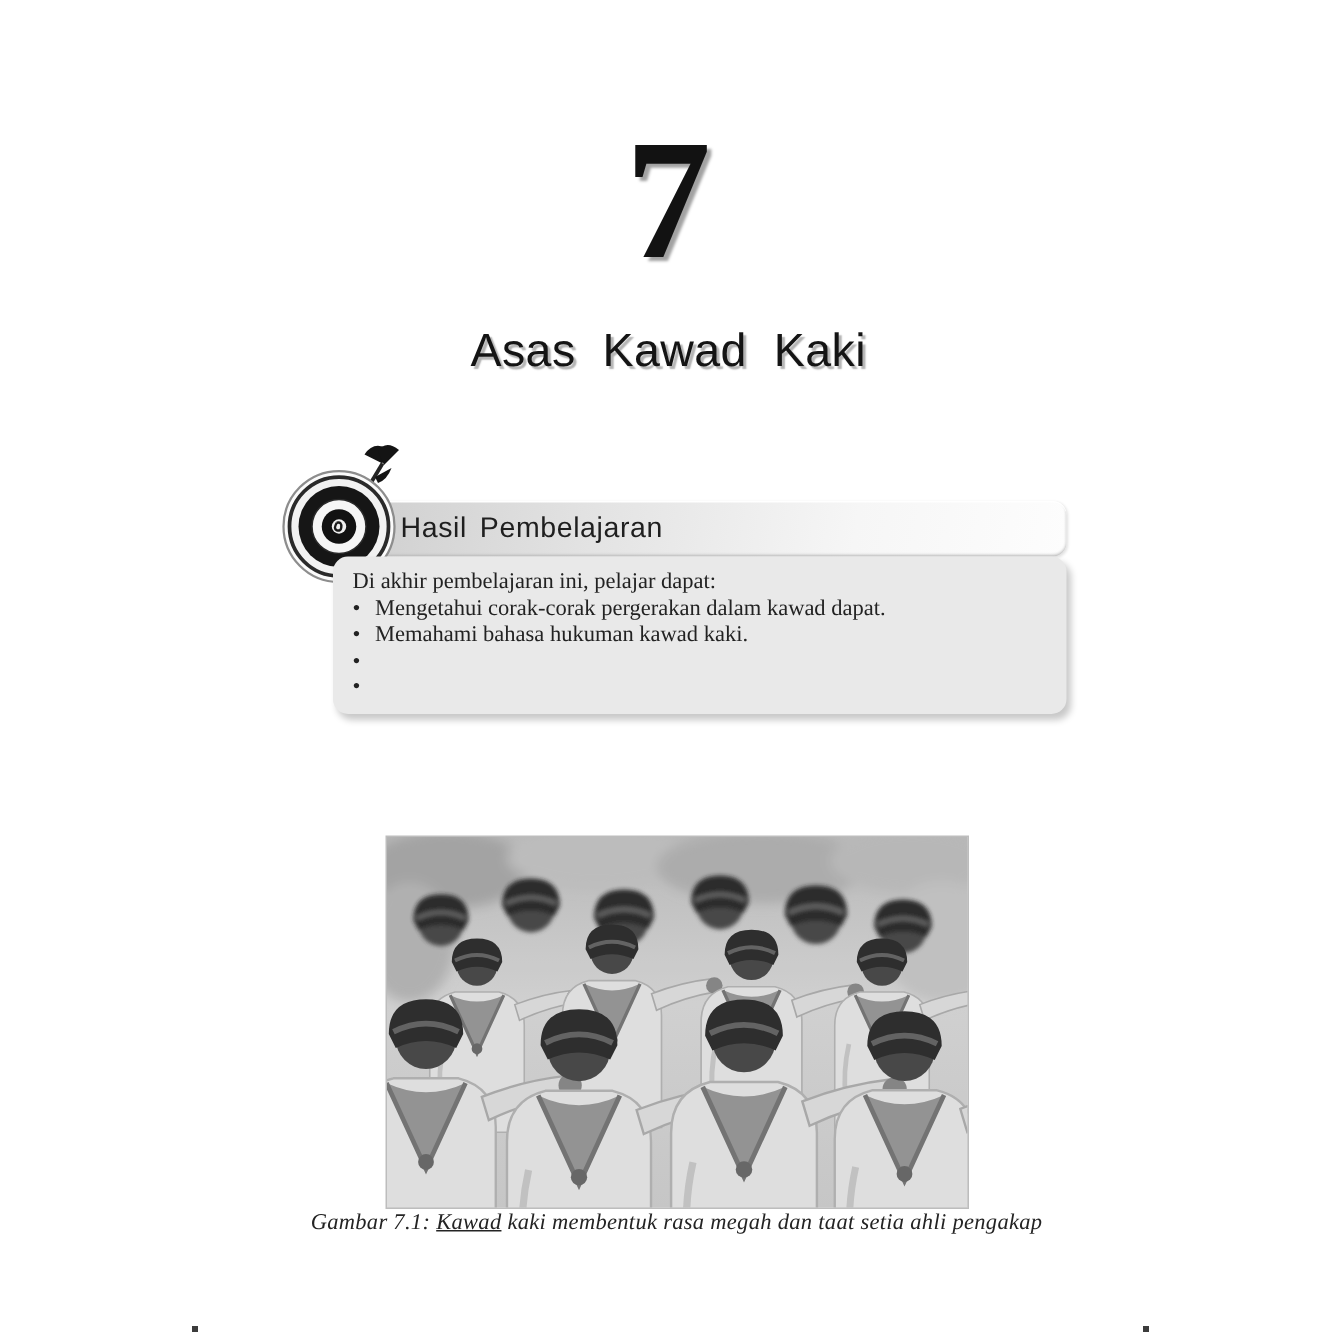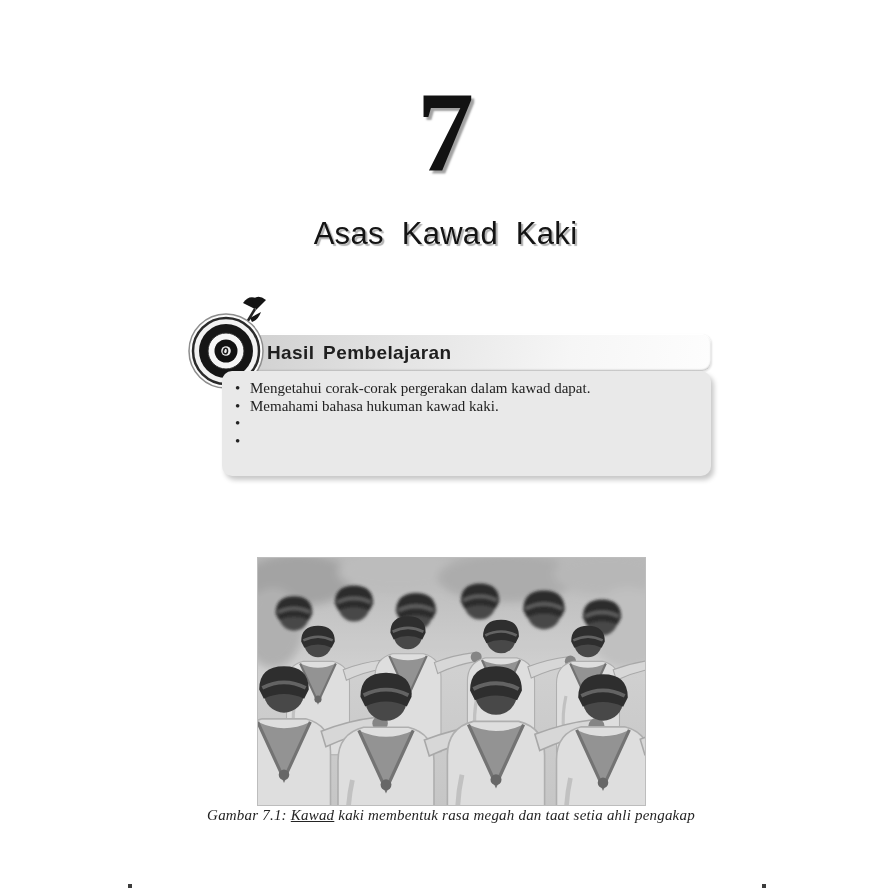--- a/index.html
+++ b/index.html
@@ -24,21 +24,21 @@
   }
   
   .lo-bar {
     position:absolute; left:239px; top:334px; width:472px; height:37px;
     border-radius:4px 9px 9px 4px;
     background:linear-gradient(100deg,#cfcfcf 0%,#e4e4e4 35%,#f6f6f6 70%,#fdfdfd 100%);
     box-shadow:inset 0 1px 0 #ffffff, inset 0 -1px 2px #b9b9b9, 1px 1px 2px rgba(0,0,0,0.12);
   }
   .lo-bar-text {
     position:absolute; left:28px; top:0; height:37px; line-height:37px;
-    font-family:"Liberation Sans", sans-serif; font-weight:bold;
+    font-family:"Liberation Sans", sans-serif; font-weight:normal;
     font-size:19px; color:#1f1f1f; letter-spacing:0.4px; word-spacing:3px;
   }
   .lo-box {
     position:absolute; left:222px; top:371px; width:489px; height:105px;
     background:#e9e9e9; border-radius:10px;
     box-shadow:3px 4px 5px rgba(0,0,0,0.22);
     padding:9px 14px 0 13px;
     font-size:15px; line-height:17.6px; color:#222;
   }
   .lo-list { list-style:none; }
@@ -90,20 +90,21 @@
       <circle cx="42" cy="55" r="33" fill="#f2f2f2" stroke="#2a2a2a" stroke-width="2.5"></circle>
       <circle cx="42" cy="55" r="27" fill="#161616"></circle>
       <circle cx="42" cy="55" r="18" fill="#f6f6f6" stroke="#2a2a2a" stroke-width="1"></circle>
       <circle cx="42" cy="55" r="11.5" fill="#121212"></circle>
       <circle cx="42" cy="55" r="4.8" fill="#efefef"></circle>
       <path d="M 40.5 52.5 q 3.5 -1 3 3.2 q -0.3 2.6 -3 1.8 q -2.4 -0.8 0 -5" fill="none" stroke="#1a1a1a" stroke-width="1.6"></path>
     </svg>
   </div>
 
   <div class="lo-box">
+    <div>Di akhir pembelajaran ini, pelajar dapat:</div>
     <ul class="lo-list">
       <li>
         <span class="lo-bullet">•</span>
         <span>Mengetahui corak-corak pergerakan dalam kawad dapat.</span>
       </li>
       <li>
         <span class="lo-bullet">•</span>
         <span>Memahami bahasa hukuman kawad kaki.</span>
       </li>
       <li>

